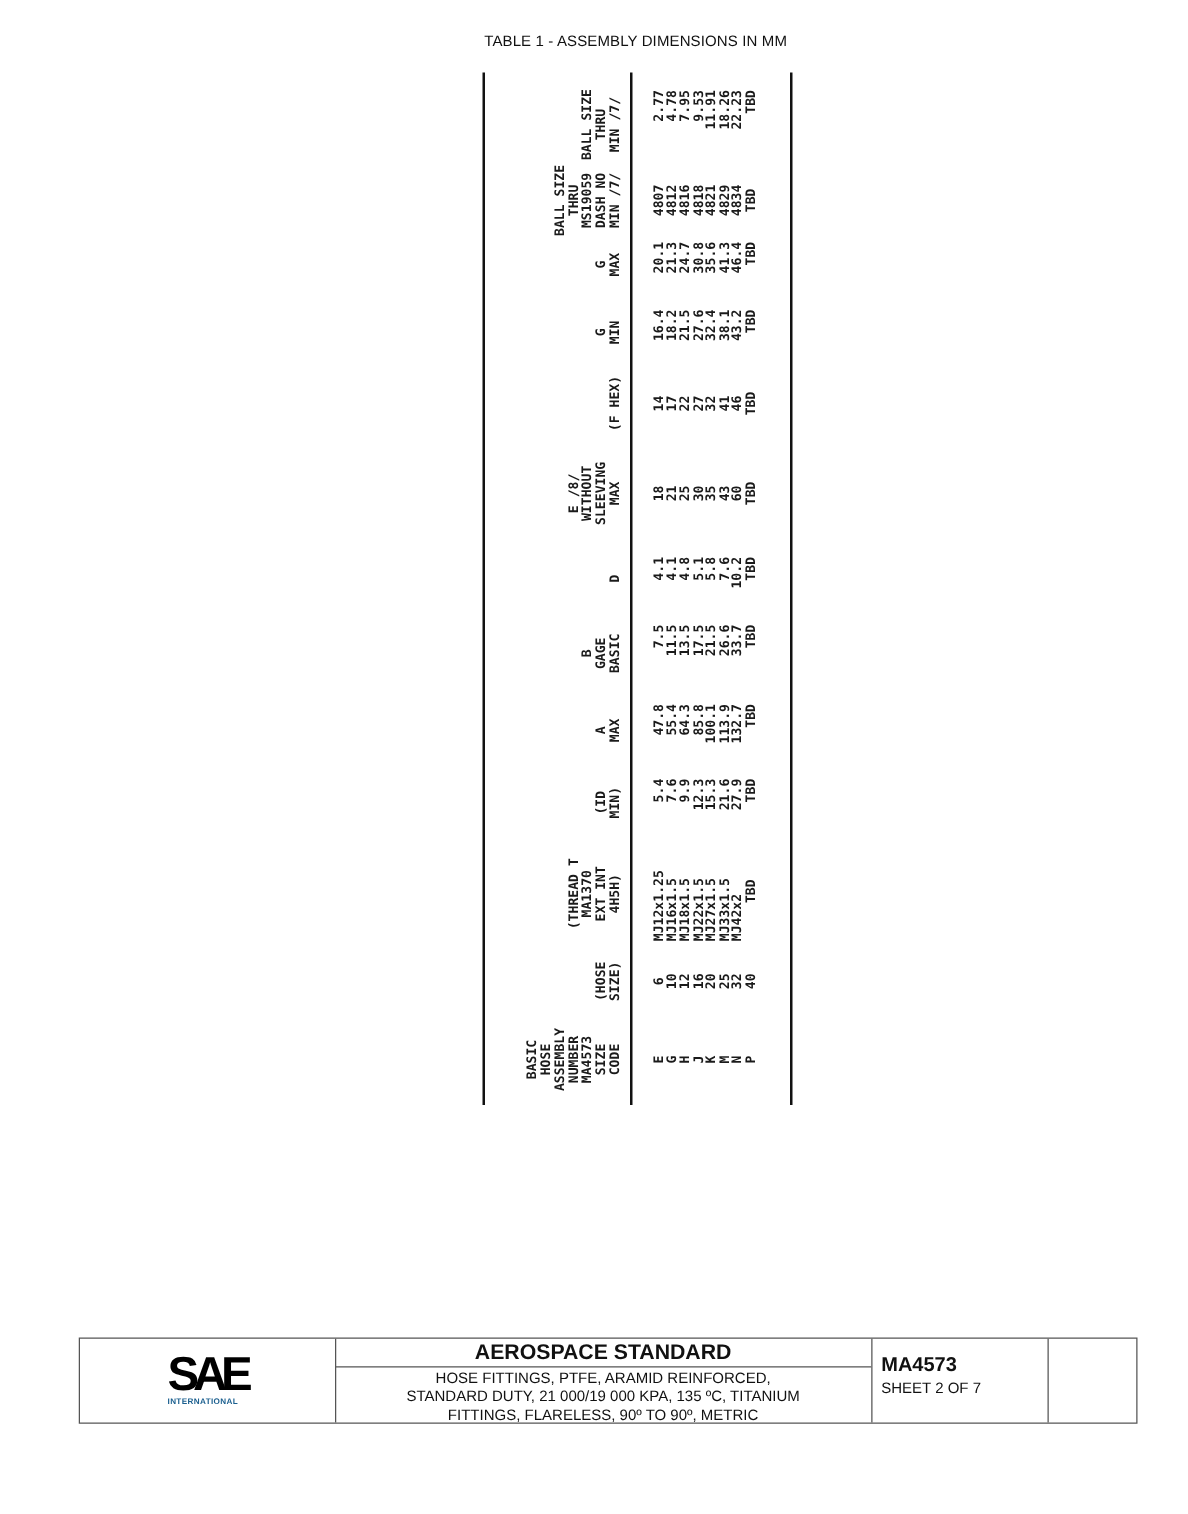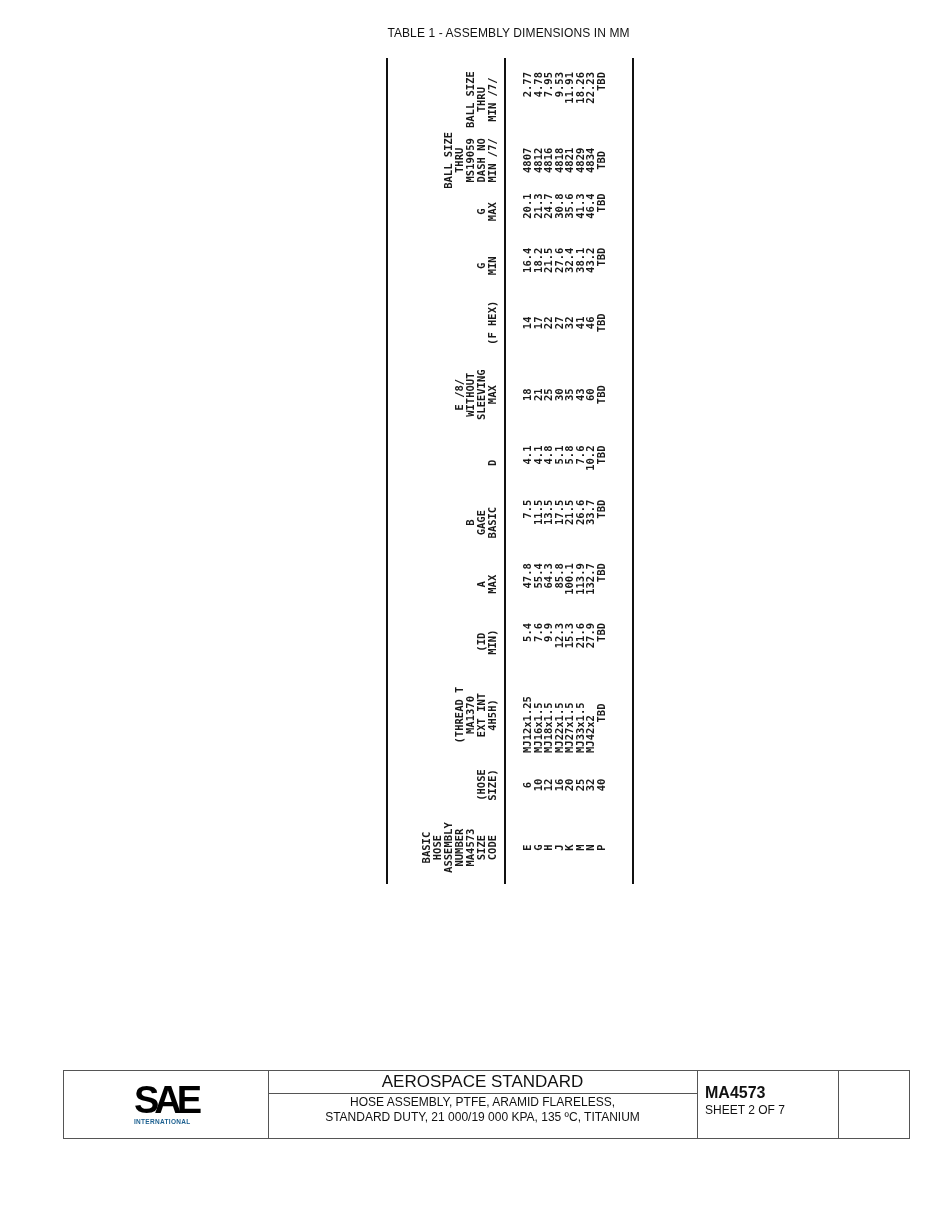--- a/index.html
+++ b/index.html
@@ -24,21 +24,21 @@
   .col { position:absolute; top:0; height:248px; }
   .col .hdr { position:absolute; left:0; right:0; bottom:136px; text-align:center; line-height:11px; white-space:pre; }
   .col .cells { position:absolute; left:0; right:0; top:136px; line-height:10.5px; }
   .col .cells div { white-space:pre; }
   .c-center .cells { text-align:center; }
   .c-right .cells { text-align:right; padding-right:6px; }
 
   .footer { position:absolute; left:63px; top:1070px; width:847px; height:69px; border:1px solid #555; box-sizing:border-box; }
   .f-logo { position:absolute; left:0; top:0; width:204px; height:67px; border-right:1px solid #555; }
   .f-mid { position:absolute; left:204px; top:0; width:429px; height:67px; border-right:1px solid #555; }
-  .f-mid .head { height:22px; border-bottom:1px solid #555; text-align:center; font-weight:normal; font-size:17px; line-height:22px; }
+  .f-mid .head { height:22px; border-bottom:1px solid #555; text-align:center; font-weight:bold; font-size:17px; line-height:22px; }
   .f-mid .desc { text-align:center; font-size:12px; line-height:15px; padding-top:1px; }
   .f-id { position:absolute; left:633px; top:0; width:142px; height:67px; border-right:1px solid #555; padding-left:8px; box-sizing:border-box; }
   .f-id .num { font-weight:bold; font-size:16px; margin-top:13px; line-height:18px; }
   .f-id .sheet { font-size:12px; line-height:16px; }
   .f-empty { position:absolute; left:775px; top:0; width:70px; height:67px; }
   .logo { position:absolute; left:70px; top:12px; width:66px; height:44px; }
   .logo .sae { font-family:"Liberation Sans", sans-serif; font-weight:bold; font-size:38px; color:#000000; letter-spacing:-5px; line-height:34px; font-style:normal; }
   .logo .intl { font-size:6.5px; font-weight:bold; color:#1b5f8f; letter-spacing:0.3px; margin-top:1px; }
 </style>
 </head>
@@ -251,22 +251,23 @@
 <div class="footer">
   <div class="f-logo">
     <div class="logo">
       <div class="sae">SAE</div>
       <div class="intl">INTERNATIONAL</div>
     </div>
   </div>
   <div class="f-mid">
     <div class="head">AEROSPACE STANDARD</div>
     <div class="desc">
-      <div>HOSE ASSEMBLY, PTFE, ARAMID FLARELESS,</div>
+      <div>HOSE FITTINGS, PTFE, ARAMID REINFORCED,</div>
       <div>STANDARD DUTY, 21 000/19 000 KPA, 135 ºC, TITANIUM</div>
+      <div>FITTINGS, FLARELESS, 90º TO 90º, METRIC</div>
     </div>
   </div>
   <div class="f-id">
     <div class="num">MA4573</div>
     <div class="sheet">SHEET 2 OF 7</div>
   </div>
   <div class="f-empty"></div>
 </div>
 
 </body></html>

